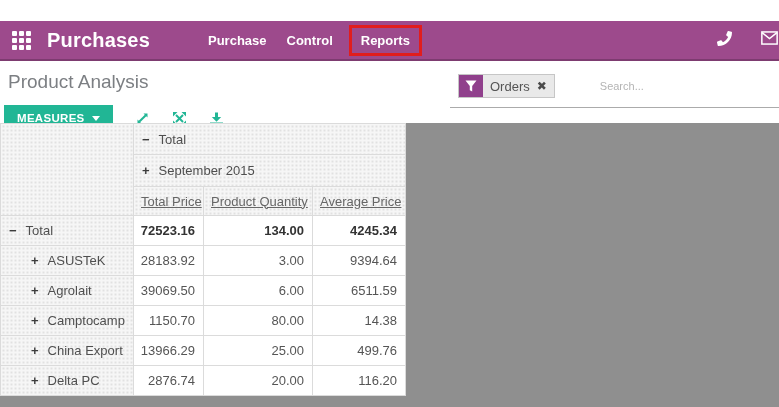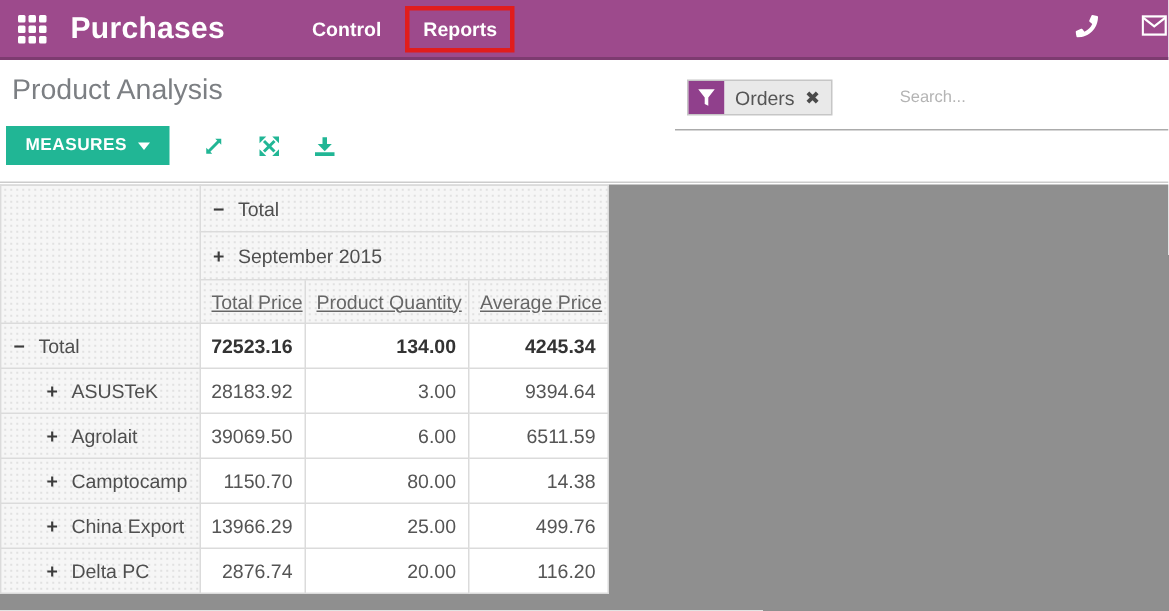--- a/index.html
+++ b/index.html
@@ -6,21 +6,21 @@
   body{
     width:779px;height:407px;overflow:hidden;position:relative;
     font-family:"Liberation Sans","DejaVu Sans",sans-serif;
     background:#fff;
     -webkit-font-smoothing:antialiased;
   }
   
   .topbar{
     height:40px;background:#9d4a8c;border-bottom:2px solid #7d3b70;
     display:flex;align-items:center;padding:0 10px;box-sizing:border-box;
-    overflow:hidden;white-space:nowrap;
+    overflow:hidden;white-space:nowrap;margin-top:21px;
   }
   .grid-icon{display:grid;grid-template-columns:repeat(3,5px);grid-template-rows:repeat(3,5px);
     gap:2px;margin:0 16px 0 2px;cursor:pointer;flex:0 0 auto;}
   .grid-icon i{background:#fff;border-radius:1px;}
   .app-title{color:#fff;font-size:20px;font-weight:bold;letter-spacing:.2px;margin-right:48px;}
   .nav{display:flex;align-items:center;}
   .nav-item{color:#fff;font-size:13px;font-weight:600;padding:8px 10px;cursor:pointer;}
   .nav-item.boxed{border:3px solid #e11d1d;padding:5px 9px;margin:0 6px;}
   .topbar-right{margin-left:auto;display:flex;align-items:center;}
   .tb-icon{width:18px;height:18px;margin-left:26px;cursor:pointer;flex:0 0 auto;}
@@ -81,20 +81,21 @@
       <i></i>
       <i></i>
       <i></i>
       <i></i>
       <i></i>
       <i></i>
       <i></i>
   </div>
   <div class="app-title">Purchases</div>
   <div class="nav">
+    <div class="nav-item">Purchase</div>
     <div class="nav-item">Control</div>
     <div class="nav-item boxed">Reports</div>
   </div>
   <div class="topbar-right">
     <span class="tb-icon">
       <svg viewBox="0 0 512 512" width="15" height="15">
           <path fill="#fff" d="M493.4 24.6l-104-24c-11.3-2.6-22.9 3.3-27.5 13.9l-48 112c-4.2 9.8-1.4 21.3 6.9 28l60.6 49.6c-36 76.7-98.9 140.5-177.2 177.2l-49.6-60.6c-6.8-8.3-18.2-11.1-28-6.9l-112 48C3.9 366.5-2 378.1.6 389.4l24 104C27.1 504.2 36.7 512 48 512c256.1 0 464-207.5 464-464 0-11.2-7.7-20.9-18.6-23.4z"></path>
         </svg>
     </span>
     <span class="tb-icon envelope">

